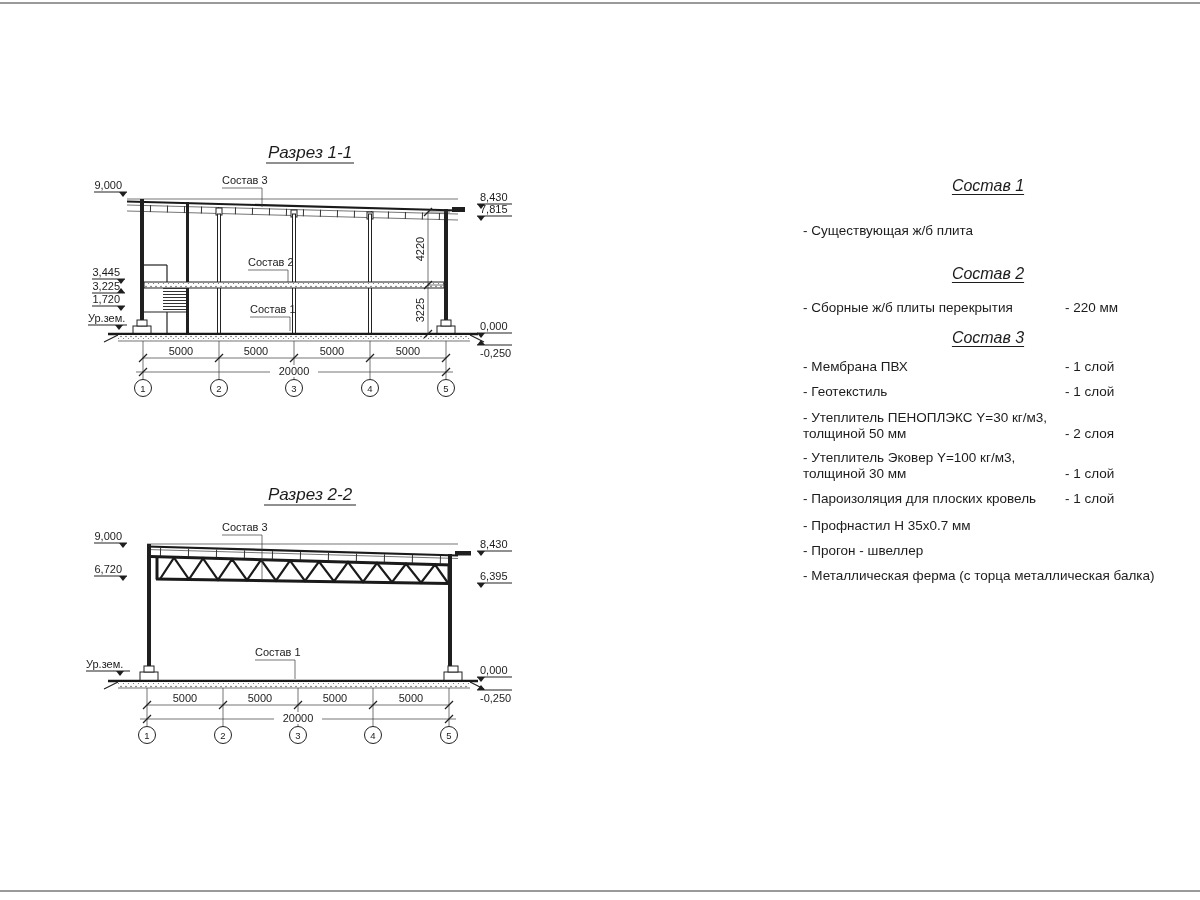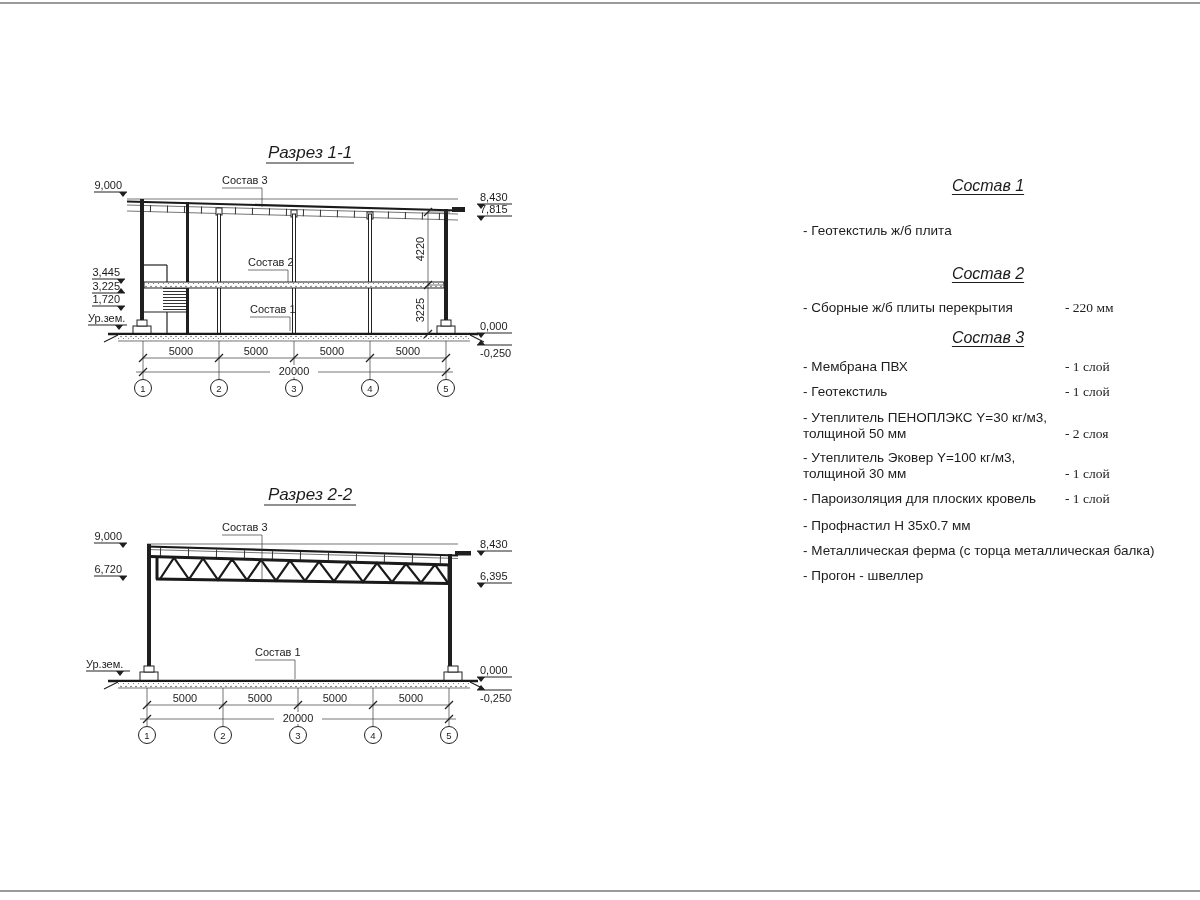--- a/index.html
+++ b/index.html
@@ -26,21 +26,21 @@
   .whitebox { fill:#ffffff; stroke:#222222; stroke-width:1; }
   .marker { fill:#1f1f1f; stroke:none; }
 
   .legend { position:absolute; left:790px; top:170px; width:396px; }
   .legend-heading {
     text-align:center; font-style:italic; font-size:16px;
     text-decoration:underline; text-underline-offset:3px;
   }
   .legend-row { position:relative; padding-left:13px; font-size:13.5px; line-height:16px; }
   .legend-name { white-space:pre-line; display:inline-block; max-width:255px; }
-  .legend-qty { position:absolute; left:275px; top:0; white-space:nowrap;font-family:Liberation Serif, serif; }
+  .legend-qty { position:absolute; left:275px; top:0; white-space:nowrap; }
   .legend-row.two-line .legend-qty { top:16px; }
 </style>
 </head>
 <body>
 
 <div class="page-border top"></div>
 <div class="page-border bottom"></div>
 
 <svg class="drawing-svg" width="760" height="900" viewBox="0 0 760 900">
   <defs>
@@ -299,21 +299,21 @@
       <circle class="whitebox" cx="449" cy="735" r="8.5"></circle>
       <text class="axisnum" x="449" y="738.5" text-anchor="middle">5</text>
     </g>
   </g>
 </svg>
 
 <div class="legend">
   <div class="legend-heading" style="margin-top:7px">Состав 1</div>
 
   <div class="legend-row" style="margin-top:28px">
-    <span class="legend-name">- Геотекстиль ж/б плита</span>
+    <span class="legend-name">- Существующая ж/б плита</span>
     <span class="legend-qty"></span>
   </div>
 
   <div class="legend-heading" style="margin-top:26px">Состав 2</div>
 
   <div class="legend-row" style="margin-top:17px">
     <span class="legend-name">- Сборные ж/б плиты перекрытия</span>
     <span class="legend-qty">- 220 мм</span>
   </div>
 
@@ -339,20 +339,20 @@
   </div>
   <div class="legend-row" style="margin-top:9px">
     <span class="legend-name">- Пароизоляция для плоских кровель</span>
     <span class="legend-qty">- 1 слой</span>
   </div>
   <div class="legend-row" style="margin-top:11px">
     <span class="legend-name">- Профнастил Н 35х0.7 мм</span>
     <span class="legend-qty"></span>
   </div>
   <div class="legend-row" style="margin-top:9px">
+    <span class="legend-name">- Прогон - швеллер</span>
+    <span class="legend-qty"></span>
+  </div>
+  <div class="legend-row" style="margin-top:9px">
     <span class="legend-name" style="max-width:360px">- Металлическая ферма (с торца металлическая балка)</span>
     <span class="legend-qty"></span>
   </div>
-  <div class="legend-row" style="margin-top:9px">
-    <span class="legend-name">- Прогон - швеллер</span>
-    <span class="legend-qty"></span>
-  </div>
 </div>
 
 </body></html>

